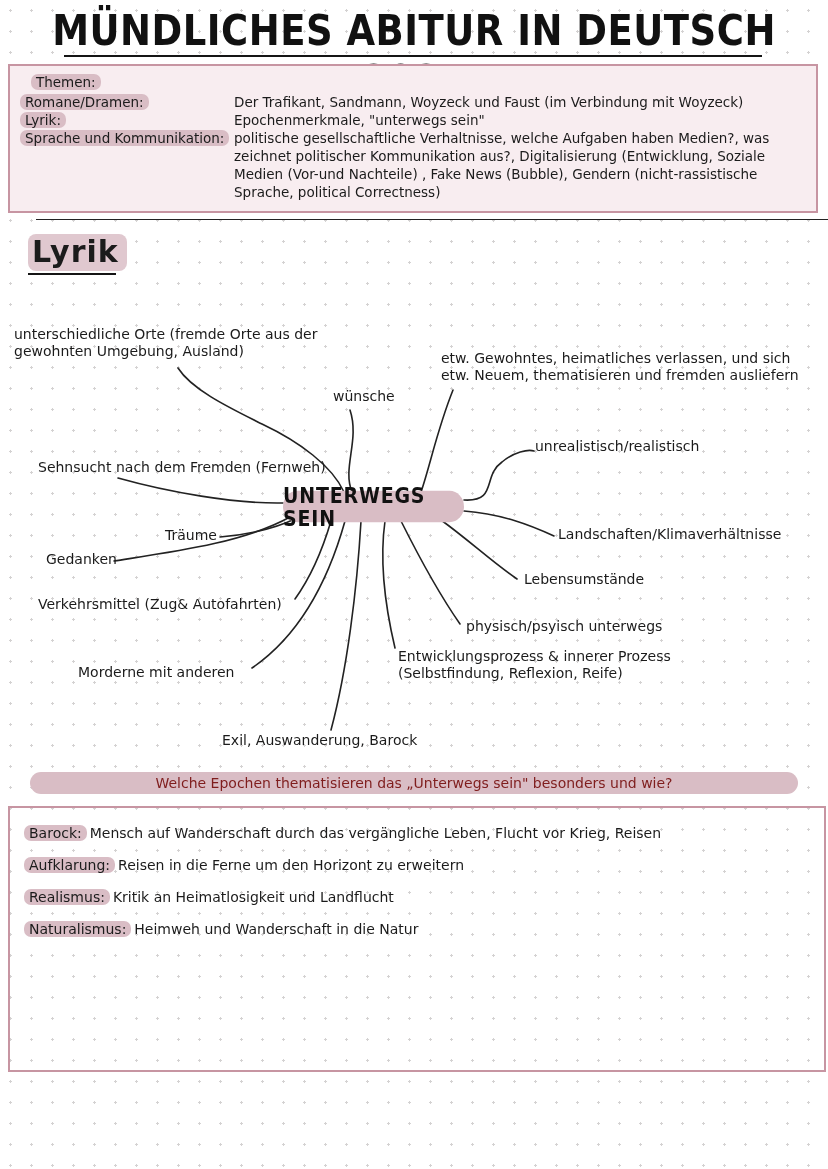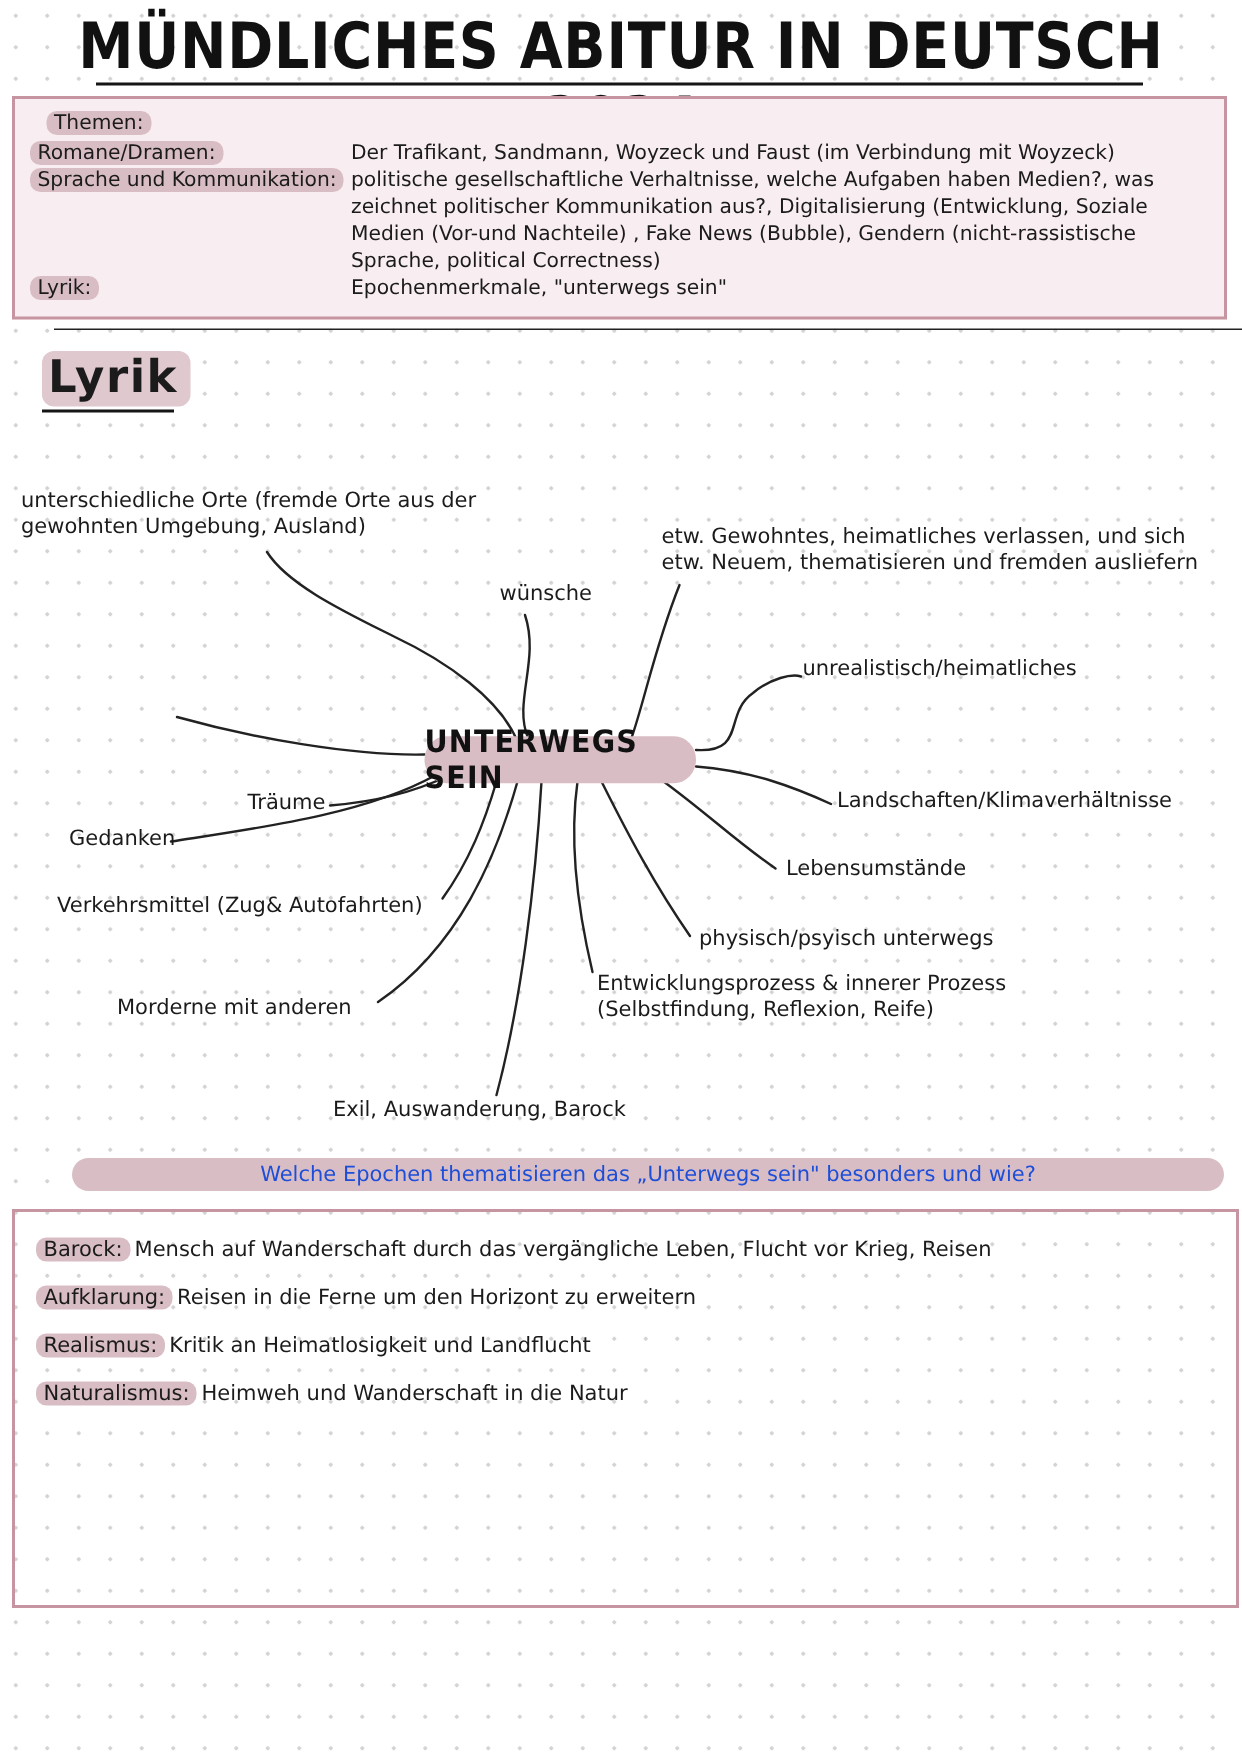--- a/index.html
+++ b/index.html
@@ -59,23 +59,23 @@
   .mm-7 { left:46px;  top:261px; }
   .mm-8 { left:524px; top:281px; }
   .mm-9 { left:38px;  top:306px;text-align:right; }
   .mm-10{ left:466px; top:328px; }
   .mm-11{ left:398px; top:358px; width:292px; }
   .mm-12{ left:78px;  top:374px; }
   .mm-13{ left:222px; top:442px; }
 
   
   .question {
-    position:absolute; left:48px; top:772px; width:768px; height:22px;
+    position:absolute; left:30px; top:772px; width:768px; height:22px;
     background:#d9bdc5; border-radius:11px;
-    display:flex; align-items:center; justify-content:center; font-size:14px; color:#1d4ed8;
+    display:flex; align-items:center; justify-content:center; font-size:14px; color:#7f1d1d;
   }
 
   
   .epochen-box {
     position:absolute; left:8px; top:806px; width:818px; height:266px;
     border:2px solid #c795a2; padding:16px 14px; font-size:14px; line-height:19px;
   }
   .ep-item { margin-bottom:13px; }
   .ep-item .ep-text { margin-left:3px; }
 </style>
@@ -91,26 +91,26 @@
 
   <div class="themen-box">
     <div class="themen-heading">
       <span class="hl">Themen:</span>
     </div>
     <div class="themen-row">
       <div class="lab"><span class="hl">Romane/Dramen:</span></div>
       <div class="val">Der Trafikant, Sandmann, Woyzeck und Faust (im Verbindung mit Woyzeck)</div>
     </div>
     <div class="themen-row">
+      <div class="lab"><span class="hl">Lyrik:</span></div>
+      <div class="val">Epochenmerkmale, "unterwegs sein"</div>
+    </div>
+    <div class="themen-row">
       <div class="lab"><span class="hl">Sprache und Kommunikation:</span></div>
       <div class="val">politische gesellschaftliche Verhaltnisse, welche Aufgaben haben Medien?, was zeichnet politischer Kommunikation aus?, Digitalisierung (Entwicklung, Soziale Medien (Vor-und Nachteile) , Fake News (Bubble), Gendern (nicht-rassistische Sprache, political Correctness)</div>
-    </div>
-    <div class="themen-row">
-      <div class="lab"><span class="hl">Lyrik:</span></div>
-      <div class="val">Epochenmerkmale, "unterwegs sein"</div>
     </div>
   </div>
 
   <div class="section-separator"></div>
 
   <div class="lyrik-h">
     <span class="hl">Lyrik</span>
   </div>
   <div class="lyrik-underline"></div>
 
@@ -130,21 +130,22 @@
         <path d="M 401 231 C 419 267, 437 301, 460 334"></path>
         <path d="M 385 231 C 379 274, 386 320, 395 358"></path>
         <path d="M 345 231 C 331 281, 306 341, 252 378"></path>
         <path d="M 361 231 C 357 300, 347 380, 331 440"></path>
       </g>
     </svg>
     <div class="mm-center">UNTERWEGS SEIN</div>
     <div class="mm-node mm-0">unterschiedliche Orte (fremde Orte aus der gewohnten Umgebung, Ausland)</div>
     <div class="mm-node mm-1">wünsche</div>
     <div class="mm-node mm-2">etw. Gewohntes, heimatliches verlassen, und sich etw. Neuem, thematisieren und fremden ausliefern</div>
-    <div class="mm-node mm-3">unrealistisch/heimatliches</div>
+    <div class="mm-node mm-3">unrealistisch/realistisch</div>
+    <div class="mm-node mm-4">Sehnsucht nach dem Fremden (Fernweh)</div>
     <div class="mm-node mm-5">Träume</div>
     <div class="mm-node mm-6">Landschaften/Klimaverhältnisse</div>
     <div class="mm-node mm-7">Gedanken</div>
     <div class="mm-node mm-8">Lebensumstände</div>
     <div class="mm-node mm-9">Verkehrsmittel (Zug&amp; Autofahrten)</div>
     <div class="mm-node mm-10">physisch/psyisch unterwegs</div>
     <div class="mm-node mm-11">Entwicklungsprozess &amp; innerer Prozess (Selbstfindung, Reflexion, Reife)</div>
     <div class="mm-node mm-12">Morderne mit anderen</div>
     <div class="mm-node mm-13">Exil, Auswanderung, Barock</div>
   </div>

